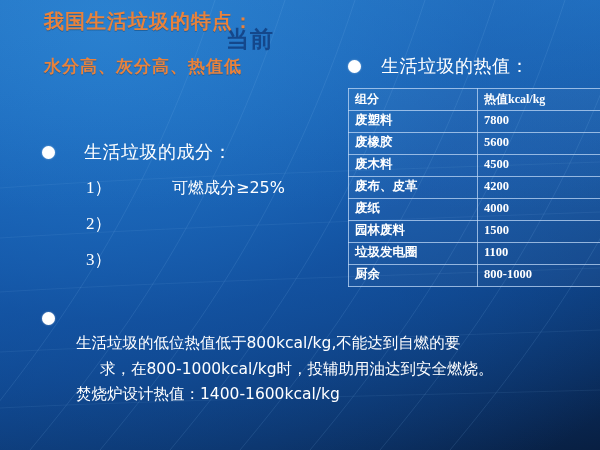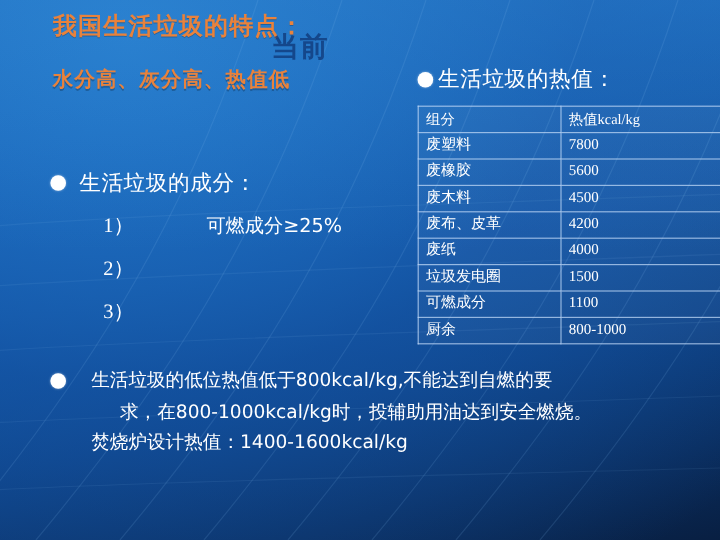--- a/index.html
+++ b/index.html
@@ -85,21 +85,21 @@
   
   .compo-block {
     position: absolute;
     left: 42px;
     top: 140px;
     width: 300px;
   }
   .compo-head {
     display: flex;
     align-items: center;
-    gap: 11px;
+    gap: 29px;
   }
   .compo-head-text {
     font-size: 18px;
     color: #ffffff;
     font-family: "DejaVu Sans", "Liberation Sans", sans-serif;
     letter-spacing: 0.5px;
     white-space: nowrap;
   }
   .compo-list {
     margin-top: 12px;
@@ -127,46 +127,47 @@
   
   .heat-block {
     position: absolute;
     left: 348px;
     top: 54px;
     width: 242px;
   }
   .heat-head {
     display: flex;
     align-items: center;
-    gap: 4px;
+    gap: 20px;
   }
   .heat-head-text {
     font-size: 18px;
     color: #ffffff;
     font-family: "DejaVu Sans", "Liberation Sans", sans-serif;
     letter-spacing: 0.5px;
     white-space: nowrap;
   }
   table.heat-table {
     margin-top: 10px;
     border-collapse: collapse;
     width: 234px;
     background: rgba(255,255,255,0.035);
     table-layout: fixed;
   }
   table.heat-table td {
     border: 1px solid rgba(190,215,245,0.75);
     color: #ffffff;
     font-size: 12.5px;
     font-family: "Liberation Serif", "DejaVu Serif", serif;
-    padding: 2px 4px 3px 6px;
+    padding: 2px 14px 3px 6px;
     height: 16px;
     line-height: 1.25;
     white-space: nowrap;
     overflow: hidden;
+    font-weight: bold;
   }
   table.heat-table td.col-a { width: 108px; }
   table.heat-table td.col-b { width: 126px; }
   table.heat-table tr.head td {
     font-size: 12px;
   }
 
   
   .note-block {
     position: absolute;
@@ -178,20 +179,21 @@
     display: flex;
     align-items: flex-start;
     gap: 21px;
   }
   .note-dot-wrap { padding-top: 6px; }
   .note-lines {
     color: #ffffff;
     font-size: 15.5px;
     font-family: "DejaVu Sans", "Liberation Sans", sans-serif;
     line-height: 1.65;
+    margin-top: 26px;
   }
   .note-lines div { white-space: nowrap; }
   .note-l2 { padding-left: 24px; }
   .note-l3 { }
 
   
   .wechat-badge {
     position: absolute;
     left: 458px;
     top: 412px;
@@ -286,25 +288,25 @@
         </tr>
         <tr>
           <td class="col-a">废布、皮革</td>
           <td class="col-b">4200</td>
         </tr>
         <tr>
           <td class="col-a">废纸</td>
           <td class="col-b">4000</td>
         </tr>
         <tr>
+          <td class="col-a">园林废料</td>
+          <td class="col-b">1500</td>
+        </tr>
+        <tr>
           <td class="col-a">垃圾发电圈</td>
-          <td class="col-b">1500</td>
-        </tr>
-        <tr>
-          <td class="col-a">可燃成分</td>
           <td class="col-b">1100</td>
         </tr>
         <tr>
           <td class="col-a">厨余</td>
           <td class="col-b">800-1000</td>
         </tr>
       </tbody>
     </table>
   </div>
 

